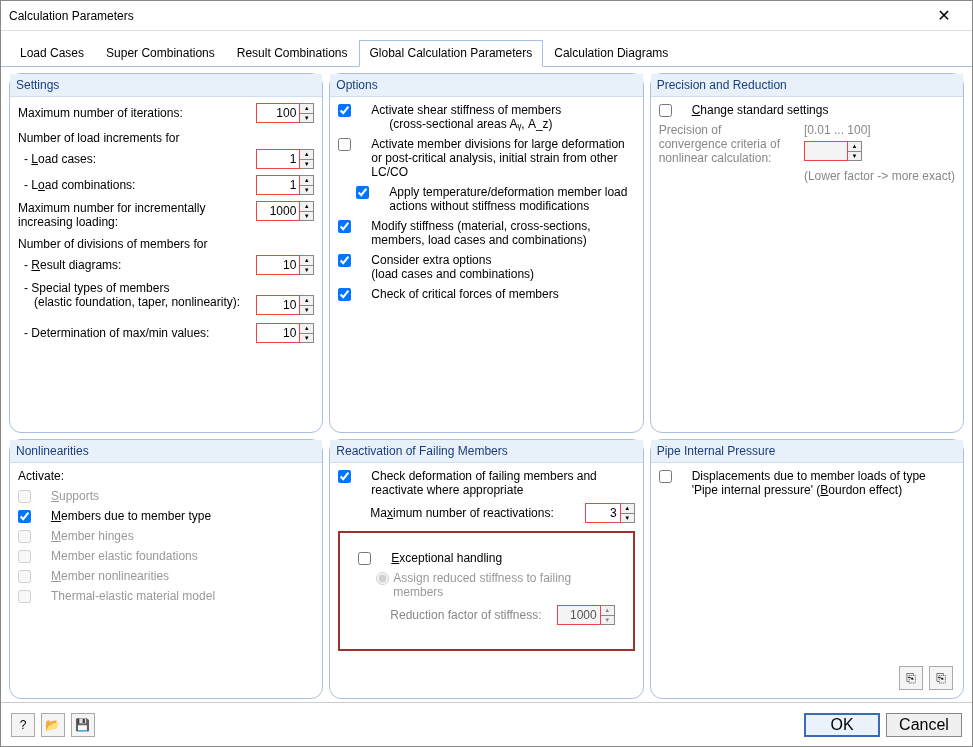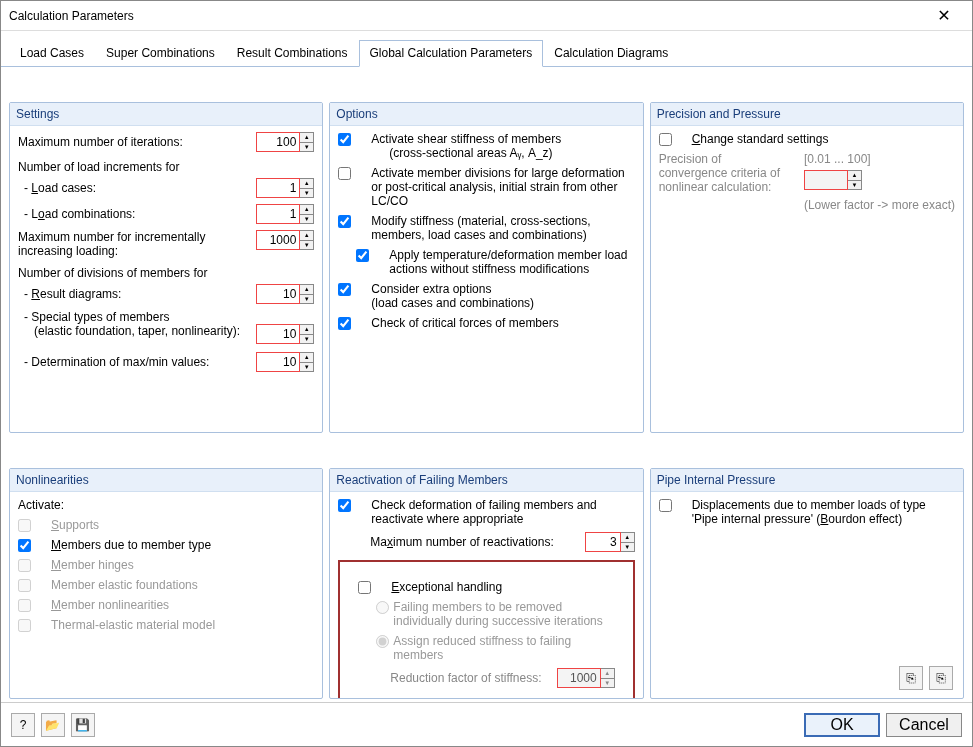--- a/index.html
+++ b/index.html
@@ -5,21 +5,21 @@
 * { box-sizing: border-box; margin: 0; padding: 0; }
 body { font-family: "Segoe UI", Tahoma, sans-serif; font-size: 12px; background: #fff; color: #000; }
 .dialog { width: 973px; height: 747px; border: 1px solid #888; background: #fff; display: flex; flex-direction: column; }
 .titlebar { height: 30px; display: flex; align-items: center; padding: 0 8px; border-bottom: 1px solid #ddd; }
 .titlebar-text { flex: 1; font-size: 12px; }
 .close-btn { width: 40px; height: 28px; display: flex; align-items: center; justify-content: center; font-size: 16px; cursor: pointer; }
 .tabs { display: flex; padding: 8px 8px 0 8px; border-bottom: 1px solid #a9c0dd; }
 .tab { padding: 5px 10px 6px 10px; border: 1px solid transparent; cursor: pointer; position: relative; top: 1px; }
 .tab.active { border: 1px solid #a9c0dd; border-bottom: 1px solid #fff; background: #fff; }
 .content { flex: 1; padding: 6px 8px 0 8px; display: grid; grid-template-columns: 1fr 1fr 1fr; grid-template-rows: 360px 260px; gap: 6px; }
-.panel { border: 1px solid #a9c0dd; border-radius: 2px; background: #fff; display: flex; flex-direction: column; margin-top: 29px; }
+.panel { border: 1px solid #a9c0dd; border-radius: 12px; background: #fff; display: flex; flex-direction: column; }
 .panel-header { background: #e8f0fa; color: #1a3e7a; padding: 4px 6px; font-size: 12px; border-bottom: 1px solid #d0dff0; }
 .panel-body { padding: 6px 8px; flex: 1; overflow: hidden; }
 .row { display: flex; align-items: center; margin-bottom: 6px; }
 .row-multi { display: flex; align-items: flex-start; margin-bottom: 6px; }
 .label { flex: 1; }
 .spinner { display: flex; align-items: stretch; height: 20px; }
 .spinner input { width: 44px; text-align: right; padding: 1px 3px; border: 1px solid #ef4444; font-size: 12px; height: 20px; }
 .spinner .spin-btns { display: flex; flex-direction: column; border: 1px solid #888; border-left: none; width: 14px; }
 .spinner .sb { flex: 1; display: flex; align-items: center; justify-content: center; font-size: 6px; background: #f2f2f2; cursor: pointer; line-height: 1; }
 .spinner .sb:first-child { border-bottom: 1px solid #888; }
@@ -146,41 +146,41 @@
       <div class="panel-header">Options</div>
       <div class="panel-body">
         <div class="cb">
             <input type="checkbox" checked="" style="">
             <div class="cb-label"><span>Activate shear stiffness of members</span><br><span class="sub">(cross-sectional areas Aᵧ, A_z)</span></div>
           </div>
         <div class="cb">
             <input type="checkbox" style="">
             <span class="cb-label">Activate member divisions for large deformation or post-critical analysis, initial strain from other LC/CO</span>
           </div>
+        <div class="cb sub">
+            <input type="checkbox" checked="" style="">
+            <span class="cb-label">Apply temperature/deformation member load actions without stiffness modifications</span>
+          </div>
         <div class="cb">
             <input type="checkbox" checked="" style="">
             <span class="cb-label">Modify stiffness (material, cross-sections, members, load cases and combinations)</span>
           </div>
-        <div class="cb sub">
-            <input type="checkbox" checked="" style="">
-            <span class="cb-label">Apply temperature/deformation member load actions without stiffness modifications</span>
-          </div>
         <div class="cb">
             <input type="checkbox" checked="" style="">
             <div class="cb-label"><span>Consider extra options</span><br><span>(load cases and combinations)</span></div>
           </div>
         <div class="cb">
             <input type="checkbox" checked="" style="">
             <span class="cb-label">Check of critical forces of members</span>
           </div>
       </div>
     </div>
 
     <div class="panel">
-      <div class="panel-header">Precision and Pressure</div>
+      <div class="panel-header">Precision and Reduction</div>
       <div class="panel-body">
         <div class="cb">
             <input type="checkbox" style="">
             <span class="cb-label"><span class="u">C</span>hange standard settings</span>
           </div>
         <div style="display:flex;gap:17px;margin-top:6px">
           <span class="gray" style="flex:1">Precision of convergence criteria of nonlinear calculation:</span>
           <div class="precision-right">
             <span class="gray">[0.01 ... 100]</span>
             <div class="spinner">
@@ -243,24 +243,20 @@
                 <div class="sb">▼</div>
               </div>
           </div>
         </div>
         <div class="highlight">
           <div class="cb">
               <input type="checkbox" style="">
               <span class="cb-label"><span class="u">E</span>xceptional handling</span>
             </div>
           <div class="radio disabled sub">
-              <input type="radio" disabled="" style="">
-              <span>Failing members to be removed individually during successive iterations</span>
-            </div>
-          <div class="radio disabled sub">
               <input type="radio" disabled="" checked="" style="">
               <span>Assign reduced stiffness to failing members</span>
             </div>
           <div class="row sub2 gray">
             <span class="label">Reduction factor of stiffness:</span>
             <div class="spinner">
               <input class="disabled-field" disabled="" value="1000" style="">
               <div class="spin-btns">
                   <div class="sb">▲</div>
                   <div class="sb">▼</div>

